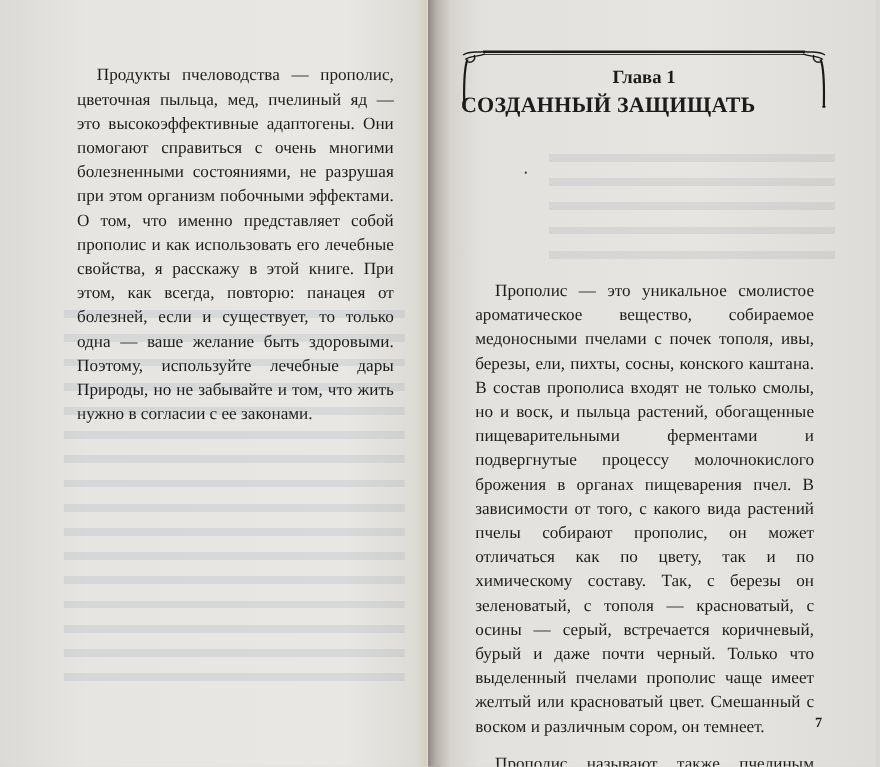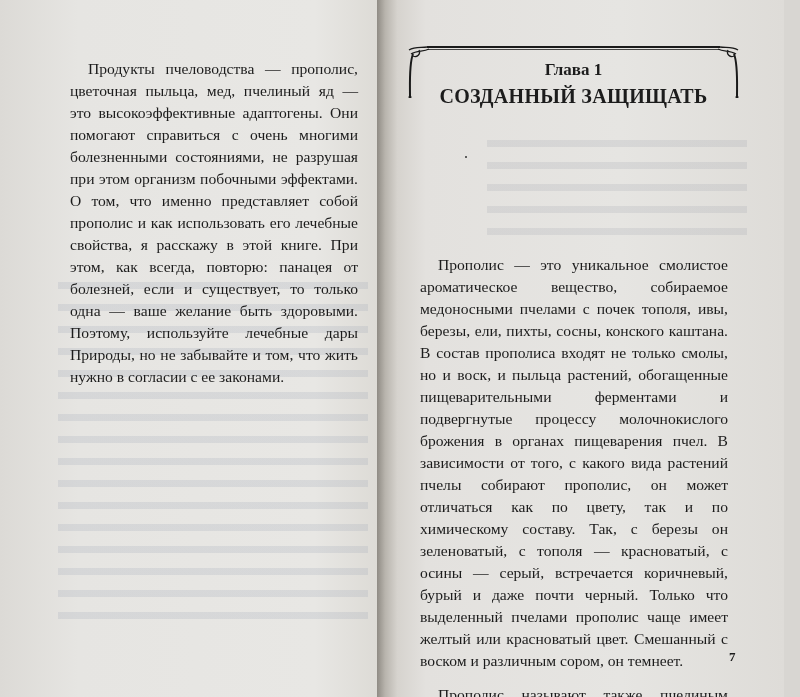--- a/index.html
+++ b/index.html
@@ -1,37 +1,37 @@
 <!DOCTYPE html>
 <html><head>
 <meta charset="utf-8">
 <style>
   html, body { margin:0; padding:0; }
   body { width:800px; height:697px; overflow:hidden; background:#d8d6d2; position:relative;
          font-family:"Liberation Serif","DejaVu Serif",serif; color:#1c1c1c; }
   .page { position:absolute; top:0; height:697px; overflow:hidden; }
   .page.left { left:0; width:393px;
     background: linear-gradient(90deg,#dcdad6 0%,#e6e5e2 20%,#e8e7e4 80%,#dddbd6 96%,#cfc8b8 100%); }
-  .page.right { left:377px; width:407px;
+  .page.right { left:389px; width:407px;
     background: linear-gradient(90deg,#8f8b84 0%,#b8b4ad 2%,#d6d3ce 5%,#e3e1de 12%,#e6e5e2 60%,#dedcd8 100%); }
   .gutter { position:absolute; left:388px; top:0; width:12px; height:697px;
     background: linear-gradient(90deg,#e8e3d6 0%,#f2eee5 30%,#b5aea2 60%,#6e6a64 100%); }
   .ghost { position:absolute; left:58px; top:272px; width:310px; height:360px;
     background: repeating-linear-gradient(180deg, transparent 0px, transparent 10px, rgba(140,150,170,0.18) 10px, rgba(140,150,170,0.18) 17px, transparent 17px, transparent 22px); }
   .ghost-r { position:absolute; left:110px; top:130px; width:260px; height:110px;
     background: repeating-linear-gradient(180deg, transparent 0px, transparent 10px, rgba(130,135,150,0.15) 10px, rgba(130,135,150,0.15) 17px, transparent 17px, transparent 22px); }
   .text { position:absolute; font-size:15.6px; line-height:22px; text-align:justify; }
   .text p { margin:12px; text-indent:18px; }
   .left .text { left:58px; top:46px; width:312px; }
   .right .text { left:31px; top:242px; width:332px; }
   .frame { position:absolute; left:30px; top:44px; width:333px; height:54px; }
   .frame svg { position:absolute; left:0; top:0; }
   .ch-num { position:absolute; left:30px; width:333px; top:60px; text-align:center;
     font-weight:bold; font-size:17px; }
-  .ch-title { position:absolute; left:30px; width:333px; top:85px; text-align:center;
+  .ch-title { position:absolute; left:30px; width:333px; top:85px; text-align:left;
     font-weight:bold; font-size:20px; letter-spacing:0.3px; }
   .pagenum { position:absolute; left:352px; top:649px; font-size:13px; font-weight:bold; }
   .dot { position:absolute; width:2px; height:2px; background:#333; border-radius:1px; }
 </style>
 </head>
 <body>
 
 <div class="page left">
   <div class="ghost"></div>
   <div class="text">

